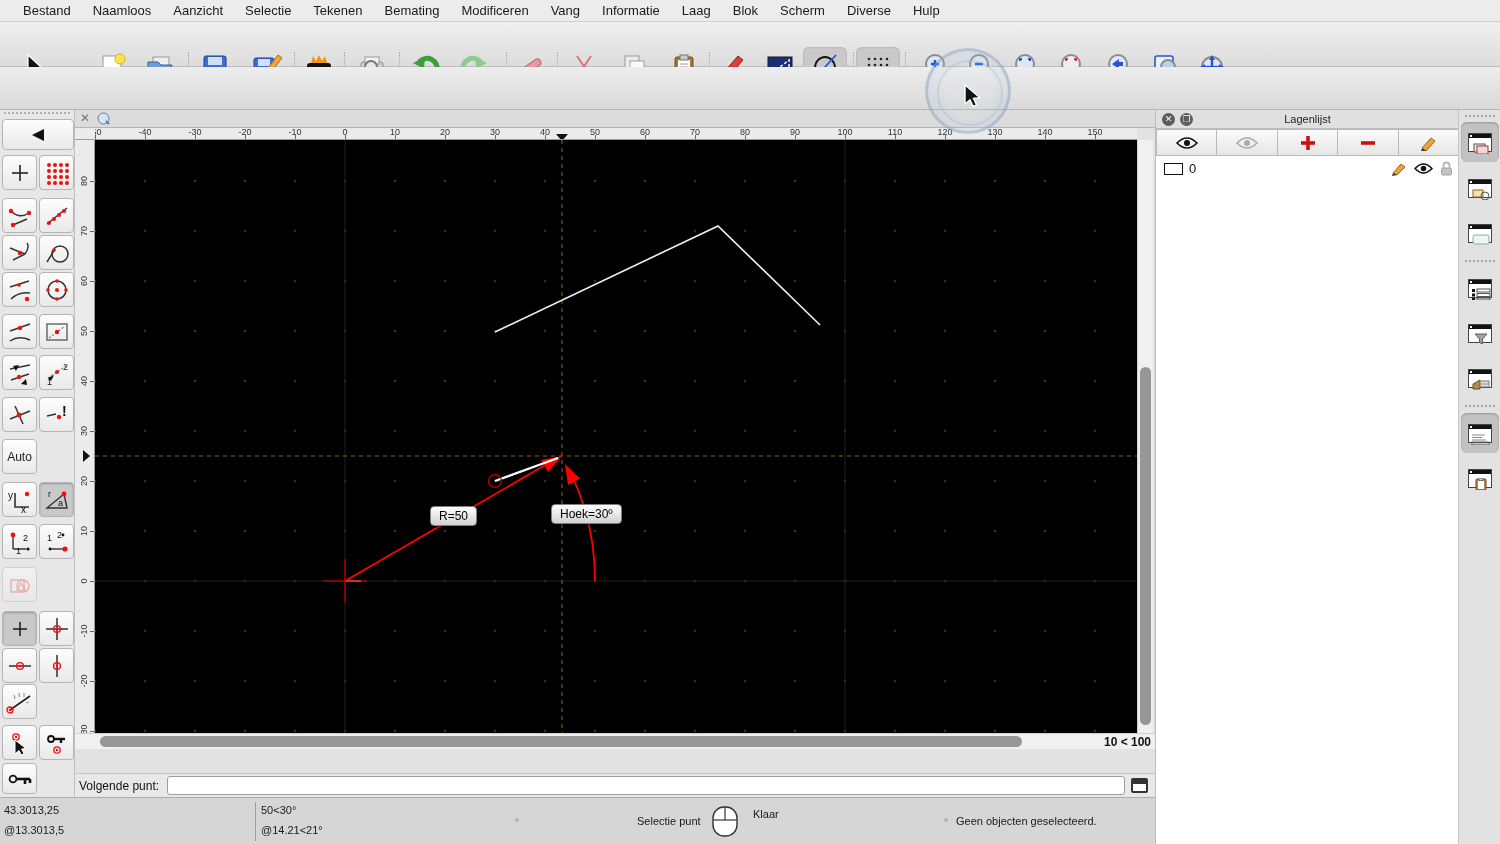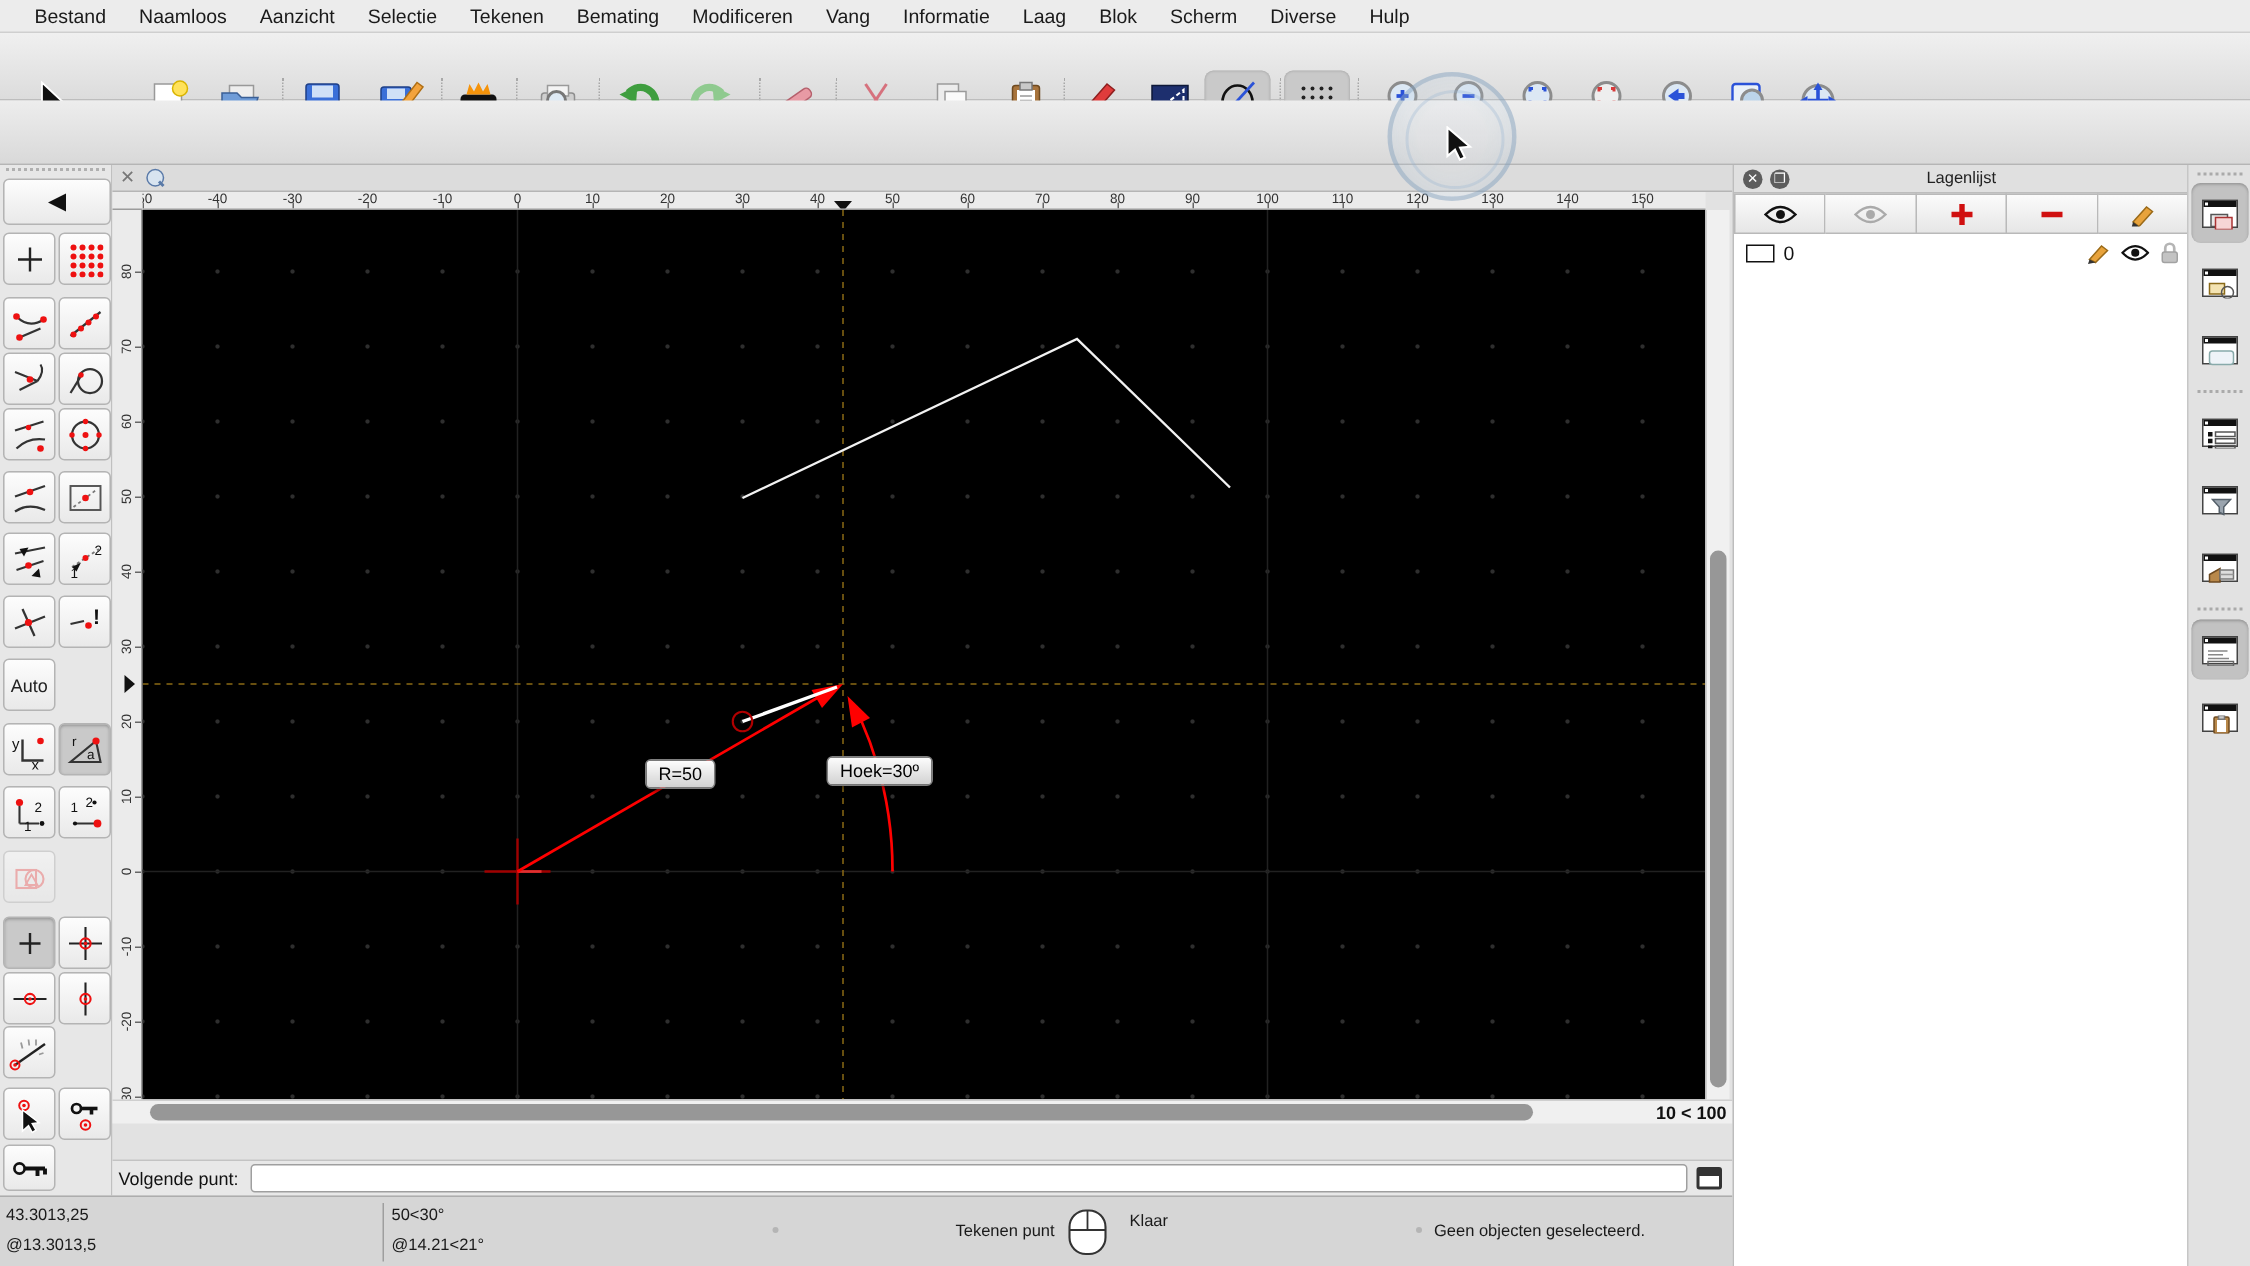--- a/index.html
+++ b/index.html
@@ -772,21 +772,21 @@
     </div>
   </div>
 
   <div id="statusbar">
     <span style="position:absolute; left:4px; top:6px">43.3013,25</span>
     <span style="position:absolute; left:4px; top:26px">@13.3013,5</span>
     <div class="sb-div"></div>
     <span style="position:absolute; left:261px; top:6px">50&lt;30°</span>
     <span style="position:absolute; left:261px; top:26px">@14.21&lt;21°</span>
     <div class="sb-dot" style="left:515px"></div>
-    <span style="position:absolute; left:637px; top:17px">Tekenen punt</span>
+    <span style="position:absolute; left:637px; top:17px">Selectie punt</span>
     <svg style="position:absolute; left:712px; top:8px" width="26" height="31">
       <rect x="1" y="1" width="24" height="29" rx="11" fill="#fff" stroke="#333" stroke-width="1.4"></rect>
       <line x1="13" y1="1" x2="13" y2="14" stroke="#333" stroke-width="1.2"></line>
       <line x1="1" y1="14" x2="25" y2="14" stroke="#333" stroke-width="1.2"></line>
     </svg>
     <span style="position:absolute; left:753px; top:10px">Klaar</span>
     <div class="sb-dot" style="left:944px"></div>
     <span style="position:absolute; left:956px; top:17px">Geen objecten geselecteerd.</span>
   </div>
 

